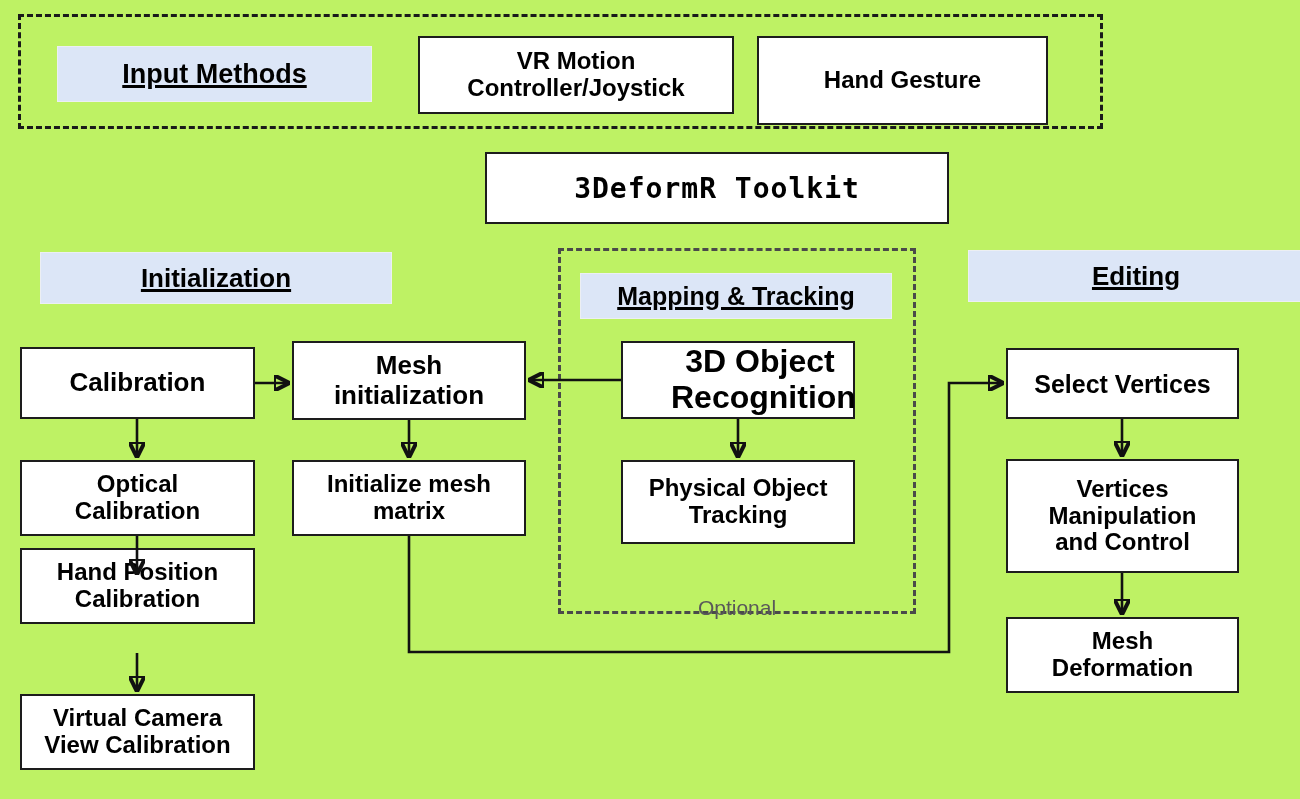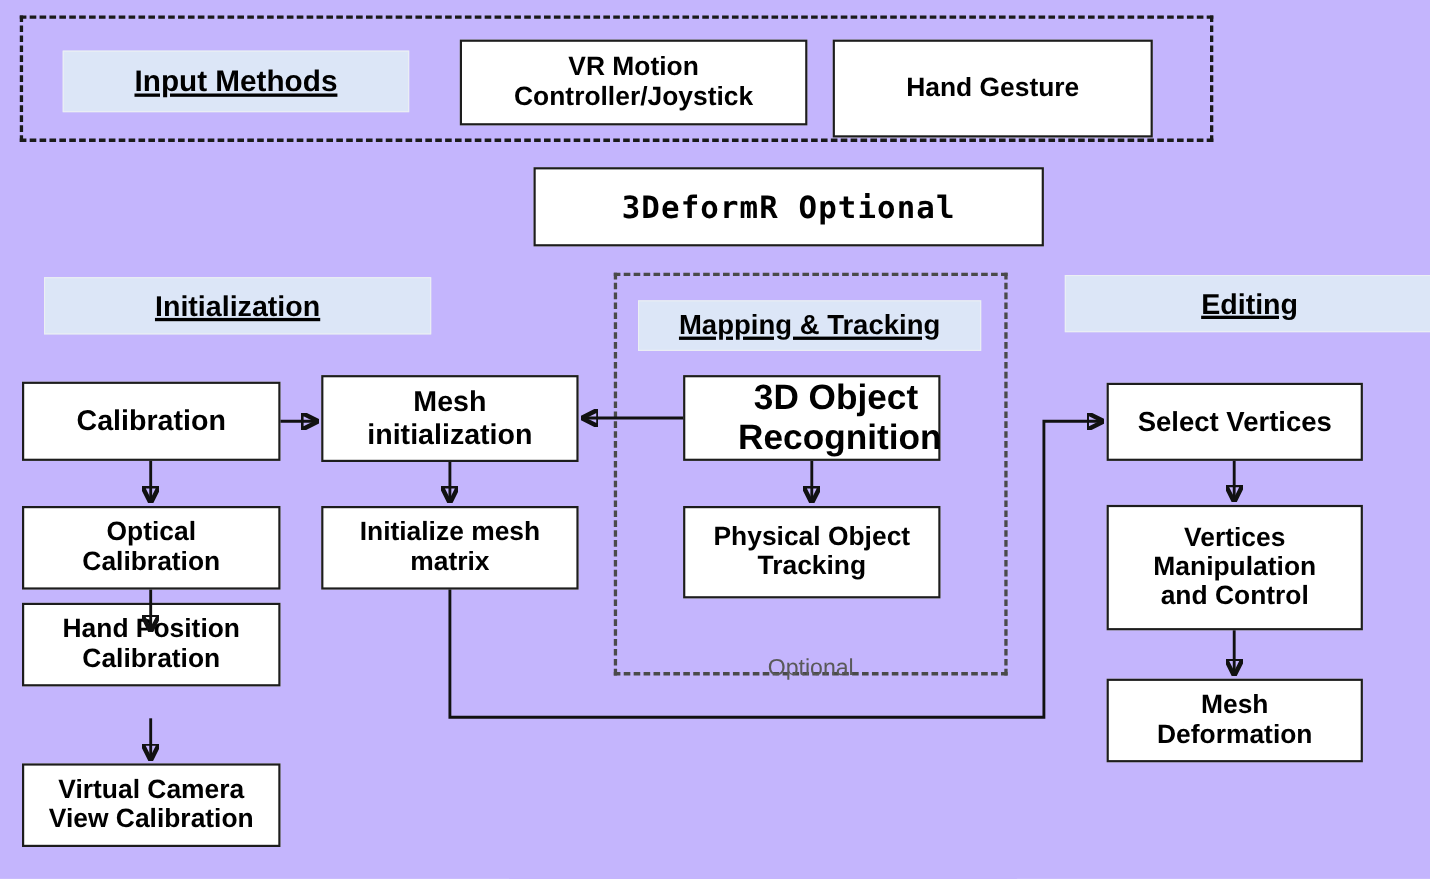--- a/index.html
+++ b/index.html
@@ -9,21 +9,21 @@
     background: #ffffff;
   }
   body {
     font-family: "Liberation Sans", sans-serif;
     -webkit-font-smoothing: antialiased;
   }
   #canvas {
     position: relative;
     width: 1300px;
     height: 799px;
-    background: #c4b5fd;
+    background: #bef264;
     overflow: hidden;
   }
 
   
   .abs { position: absolute; box-sizing: border-box; }
 
   
   .dashed-group {
     border: 3px dashed #1a1a1a;
     background: transparent;
@@ -116,21 +116,21 @@
       <span>VR Motion</span><br>
       <span>Controller/Joystick</span>
     </span>
   </div>
 
   <div class="abs node" style="left:757px; top:36px; width:291px; height:89px; font-size:24px;">
     <span class="txt">Hand Gesture</span>
   </div>
 
   <div class="abs toolkit-box" style="left:485px; top:152px; width:464px; height:72px; font-size:28px;">
-    <span>3DeformR Optional</span>
+    <span>3DeformR Toolkit</span>
   </div>
 
   <div class="abs section-header" style="left:40px; top:252px; width:352px; height:52px; font-size:26px;">
     <span class="txt">Initialization</span>
   </div>
 
   <div class="abs section-header" style="left:968px; top:250px; width:336px; height:52px; font-size:26px;">
     <span class="txt">Editing</span>
   </div>
 

